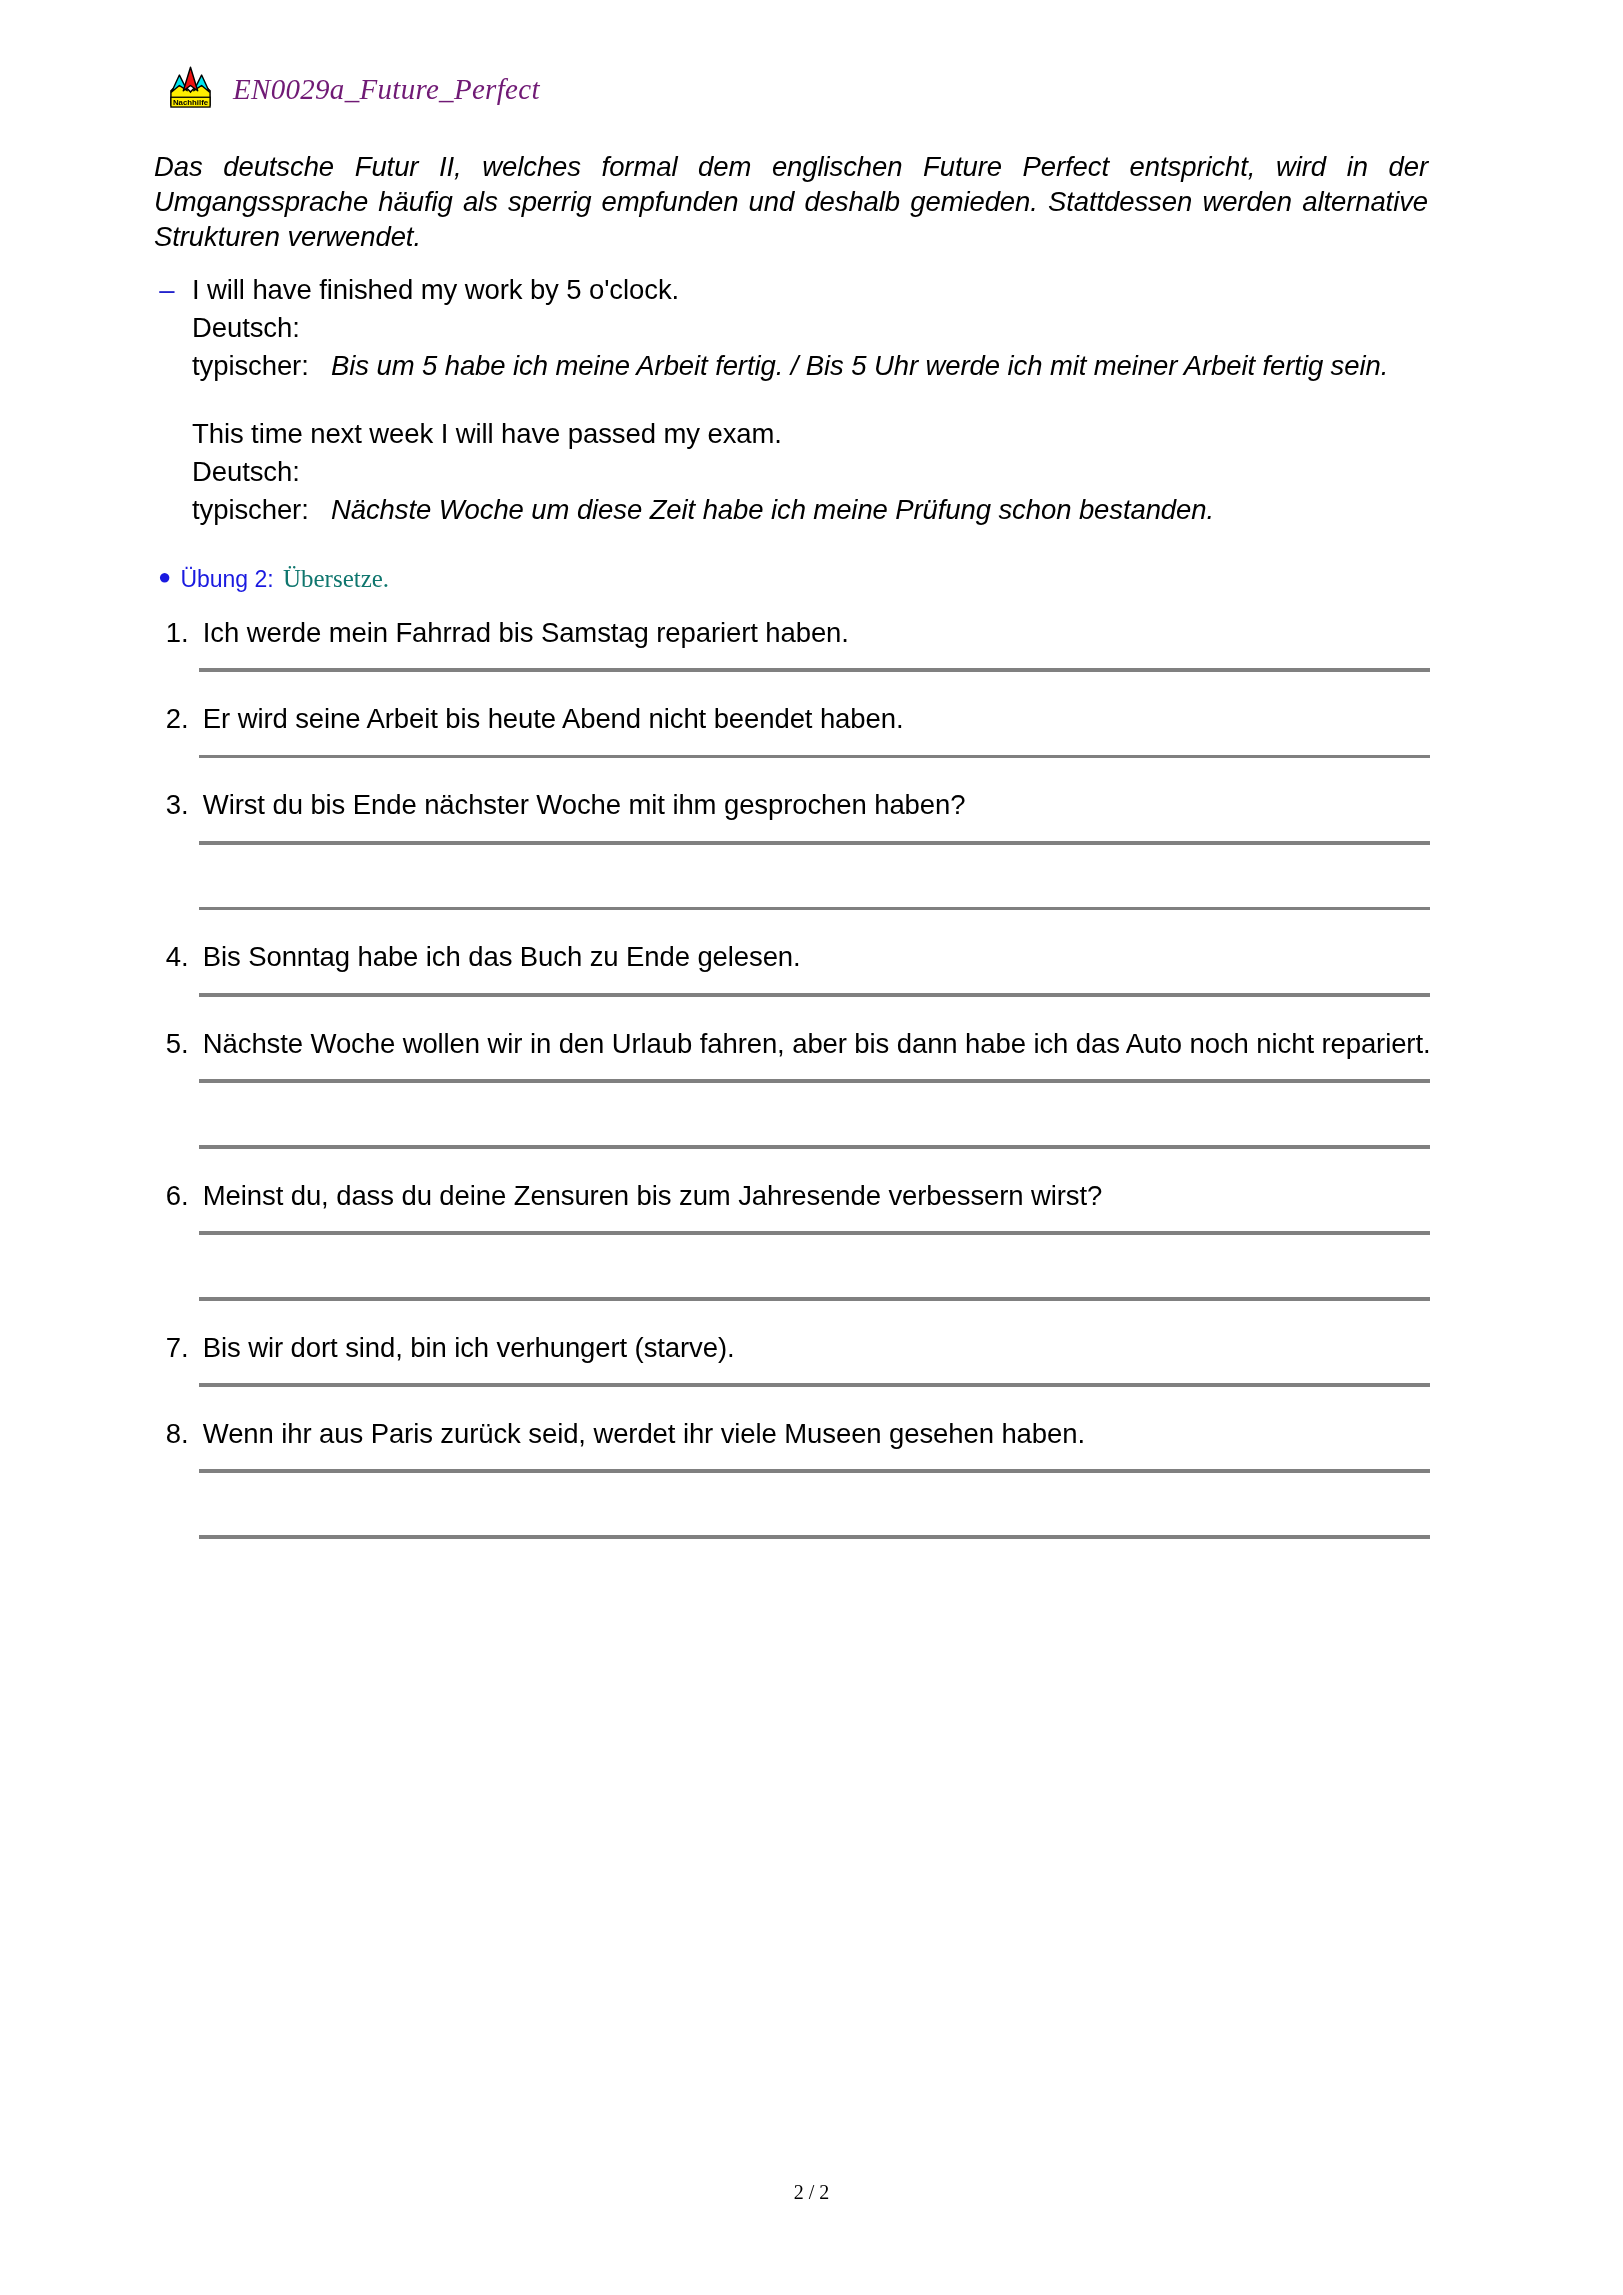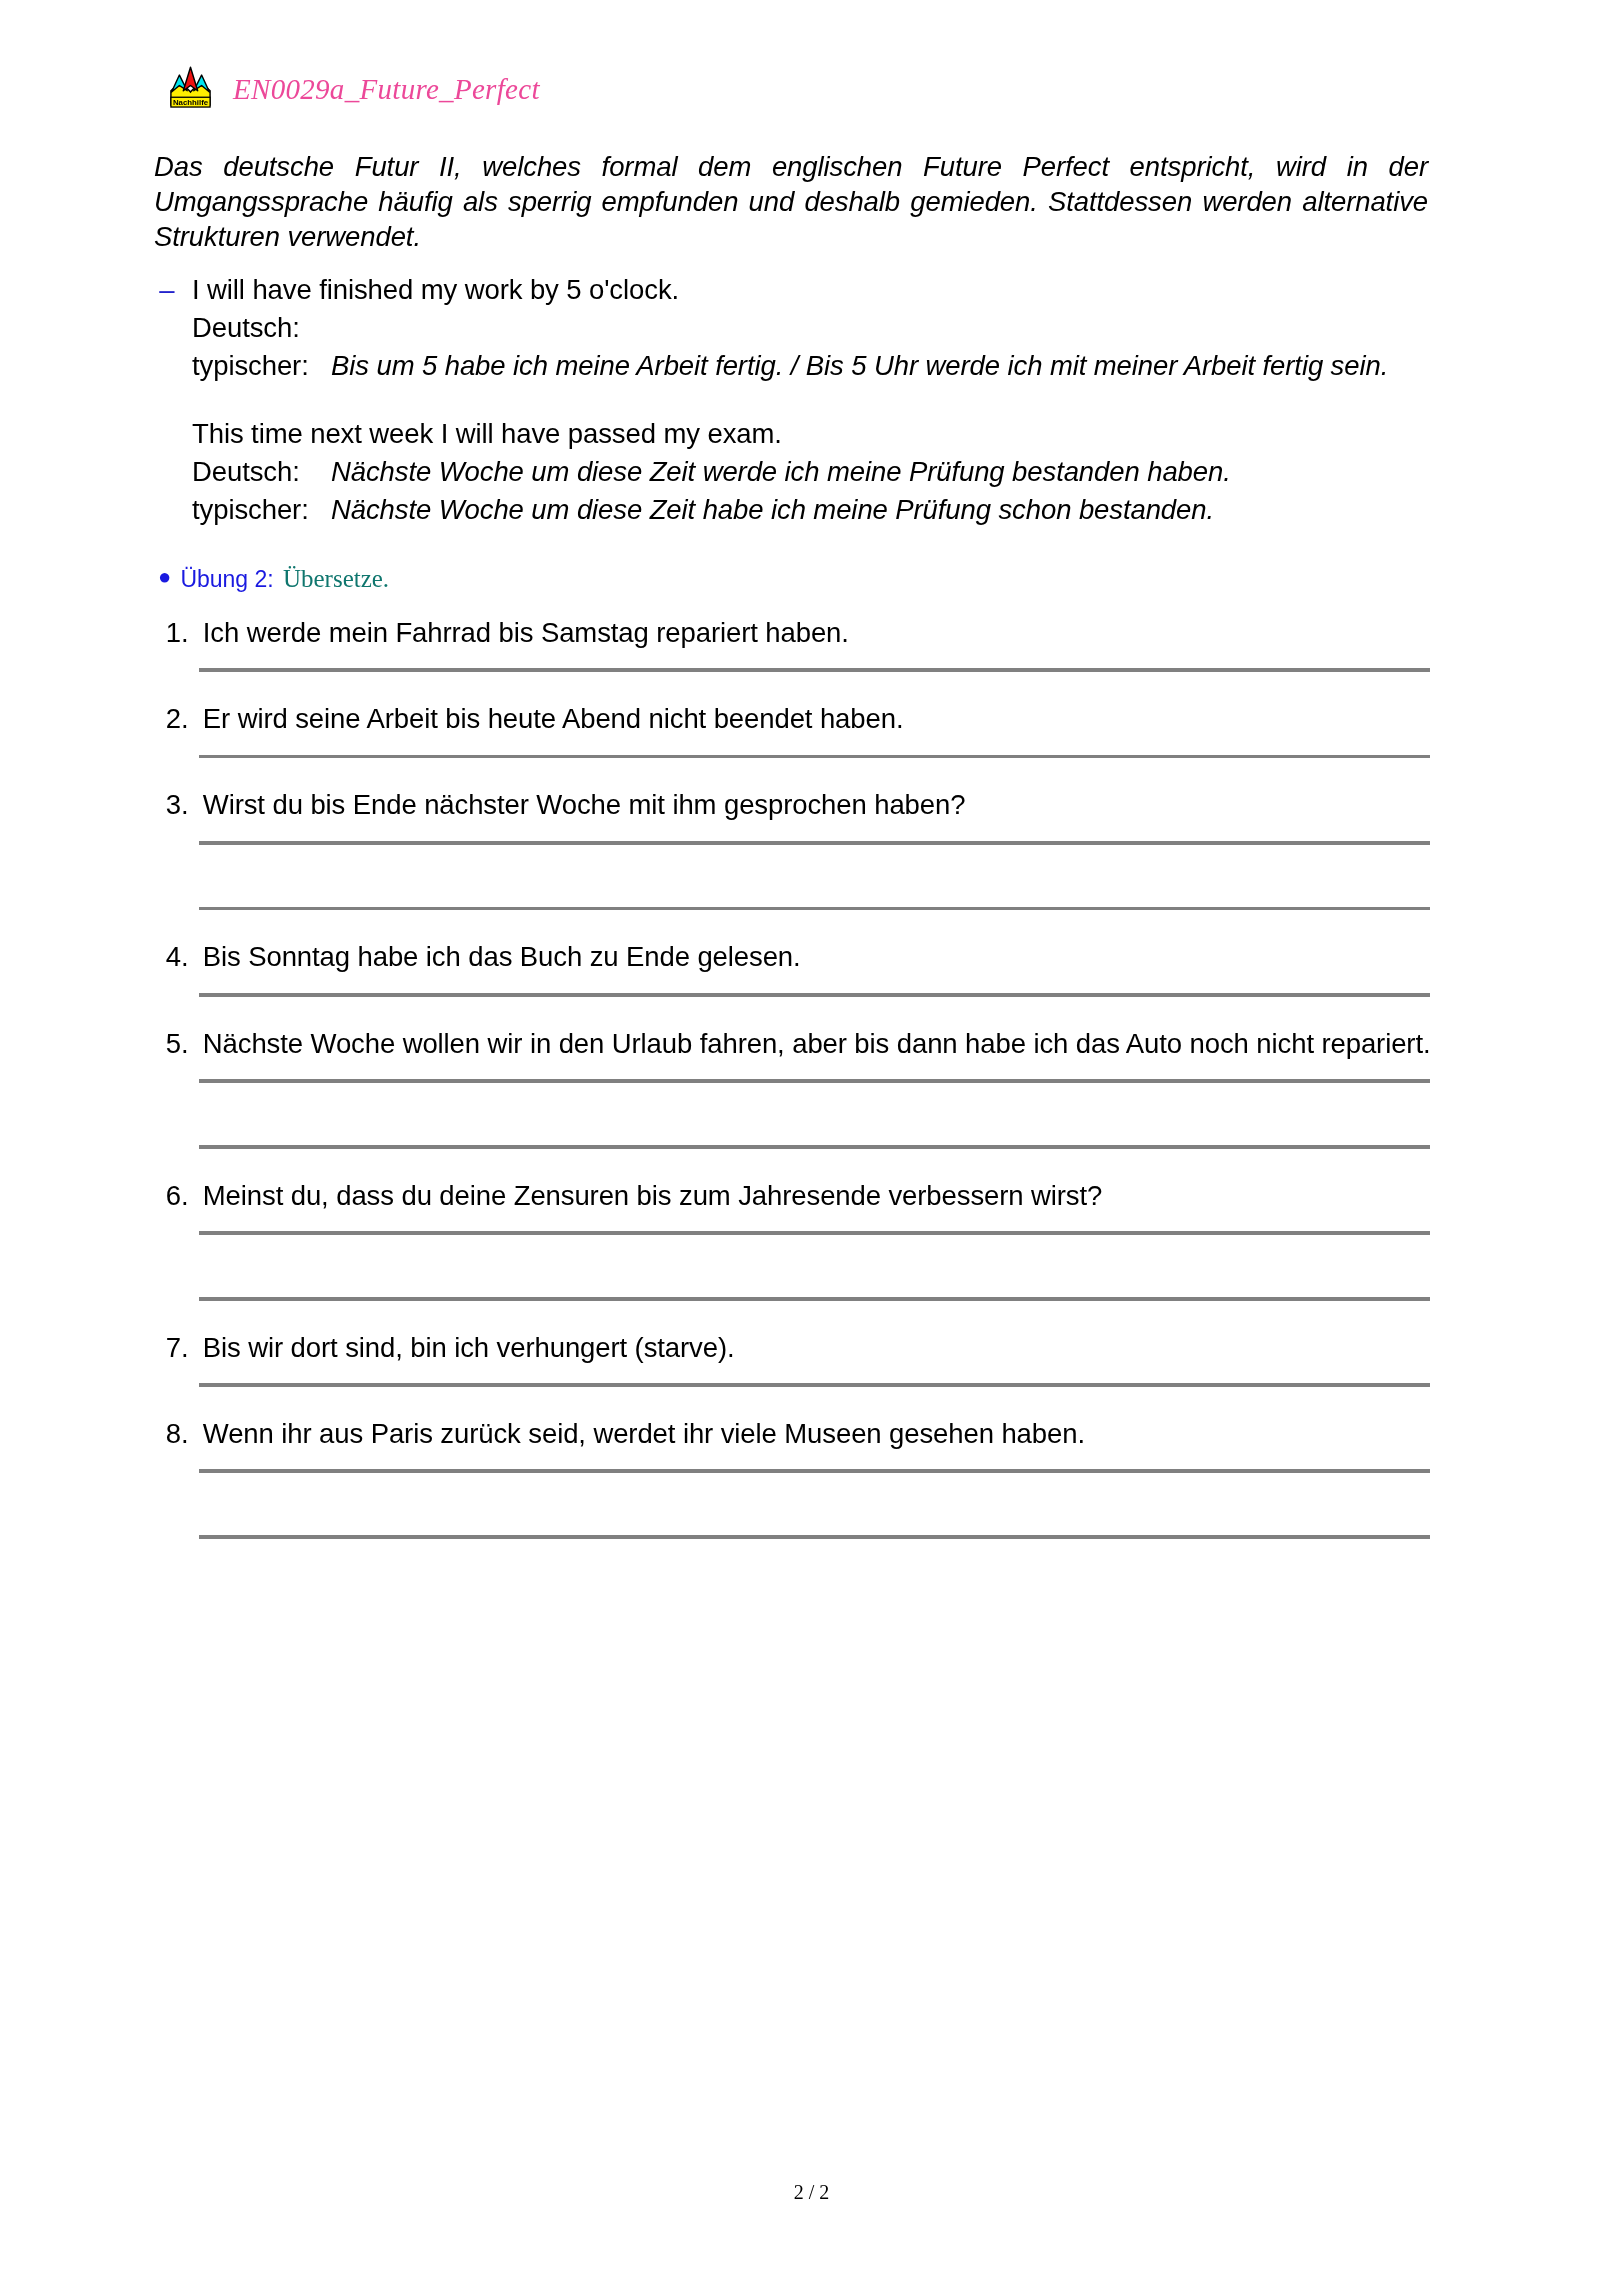--- a/index.html
+++ b/index.html
@@ -37,21 +37,21 @@
     height: 47px;
     position: relative;
     flex: 0 0 auto;
   }
   .logo svg { display: block; }
   .doc-title {
     font-family: "Liberation Serif", "DejaVu Serif", serif;
     font-style: italic;
     font-size: 29px;
     letter-spacing: 0.3px;
-    color: #ec4899;
+    color: #701a75;
     white-space: nowrap;
     margin-top: 8px;
   }
 
   
   .content {
     position: absolute;
     left: 154px;
     top: 149px;
     width: 1282px;
@@ -248,21 +248,20 @@
 
       <div class="gap-md"></div>
 
       <div class="ex-row">
         <span class="dash blank cond"></span>
         <span class="ex-en cond">This time next week I will have passed my exam.</span>
       </div>
 
       <div class="lbl-row">
         <span class="lbl cond">Deutsch:</span>
-        <span class="val cond">Nächste Woche um diese Zeit werde ich meine Prüfung bestanden haben.</span>
       </div>
 
       <div class="lbl-row">
         <span class="lbl cond">typischer:</span>
         <span class="val cond nojust">Nächste Woche um diese Zeit habe ich meine Prüfung schon bestanden.</span>
       </div>
     </div>
 
 
     <div class="uebung">

